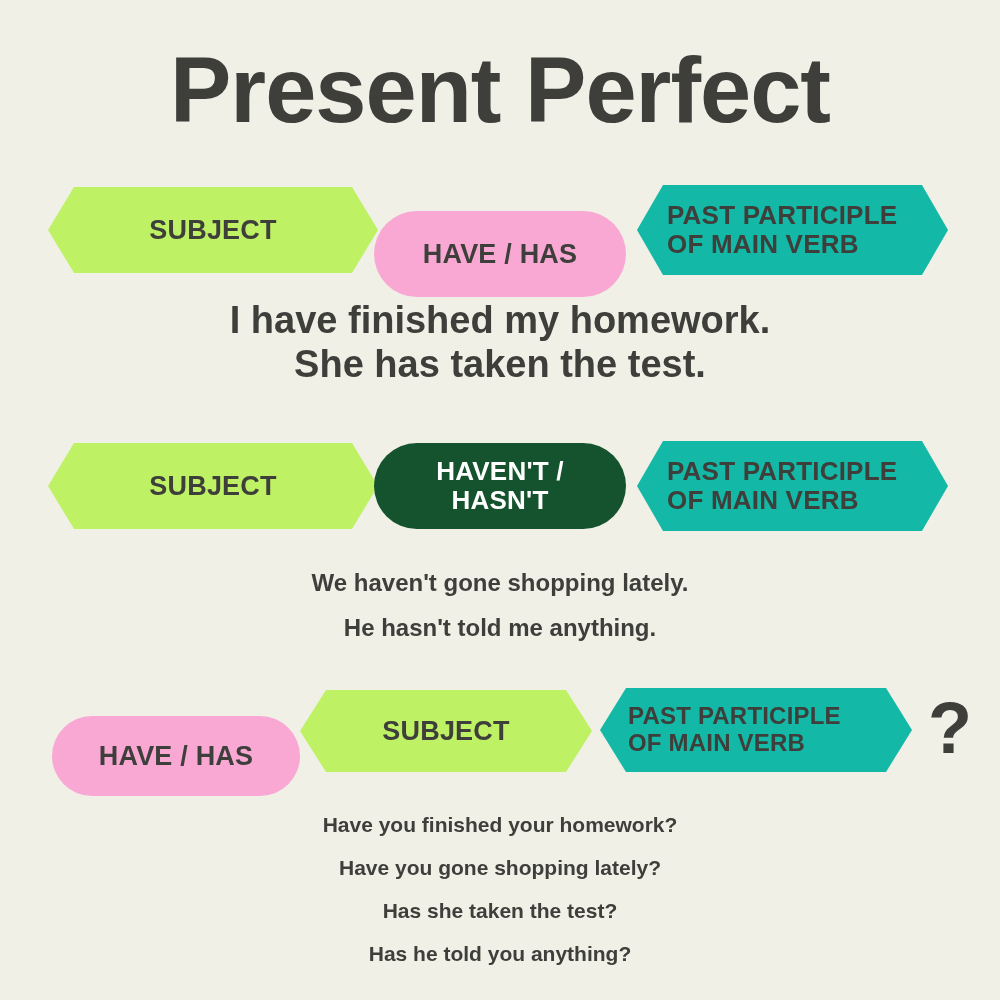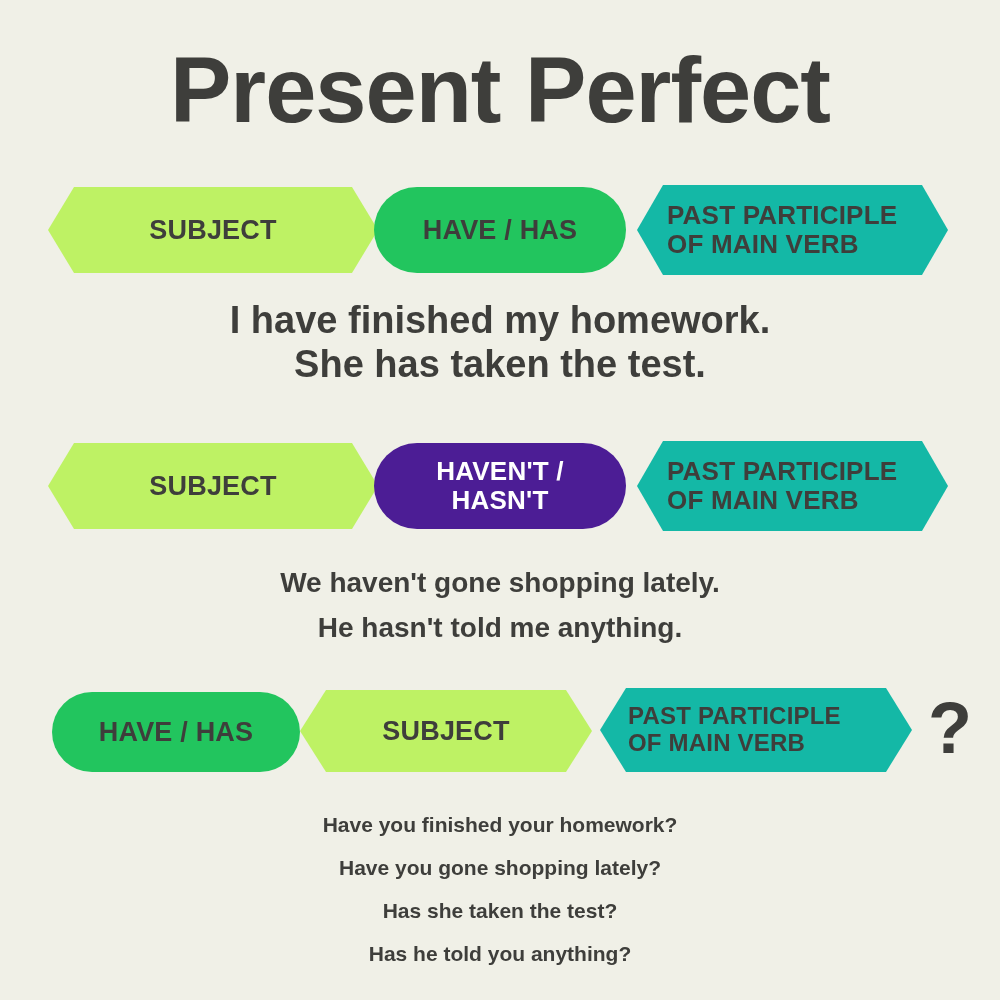--- a/index.html
+++ b/index.html
@@ -66,23 +66,23 @@
       calc(100% - 26px) 100%,
       26px 100%,
       0% 50%);
   }
   
   .chip.pill {
     border-radius: 44px;
   }
 
   .c-olive  { background: #bef264; color: #3e3e3b; }
-  .c-beige  { background: #22c55e; color: #3e3e3b; }
+  .c-beige  { background: #f9a8d4; color: #3e3e3b; margin-top: 24px; }
   .c-yellow { background: #14b8a6; color: #3e3e3b; }
-  .c-rose   { background: #4c1d95; color: #ffffff; }
+  .c-rose   { background: #14532d; color: #ffffff; }
 
   .chip.center { justify-content: center; text-align: center; }
   .chip.left   { justify-content: flex-start; text-align: left; }
 
   
   .r1-subject { left: 48px;  top: 0px;  width: 330px; height: 86px; font-size: 27px; }
   .r1-have    { left: 374px; top: 0px;  width: 252px; height: 86px; font-size: 27px; }
   .r1-pp      { left: 637px; top: -2px; width: 311px; height: 90px; font-size: 26px; padding-left: 30px; }
 
   
@@ -112,21 +112,21 @@
   
   .examples {
     position: absolute;
     left: 0;
     width: 1000px;
     text-align: center;
     font-weight: bold;
     color: #3e3e3b;
   }
   .ex1 { top: 298px; font-size: 38px; line-height: 44px; }
-  .ex2 { top: 560px; font-size: 28px; line-height: 45px; }
+  .ex2 { top: 560px; font-size: 24px; line-height: 45px; }
   .ex3 { top: 803px; font-size: 21px; line-height: 43px; }
 
   .examples div { white-space: nowrap; }
 </style>
 </head>
 <body>
 
 <div class="page">
 
   <div class="title">Present Perfect</div>

